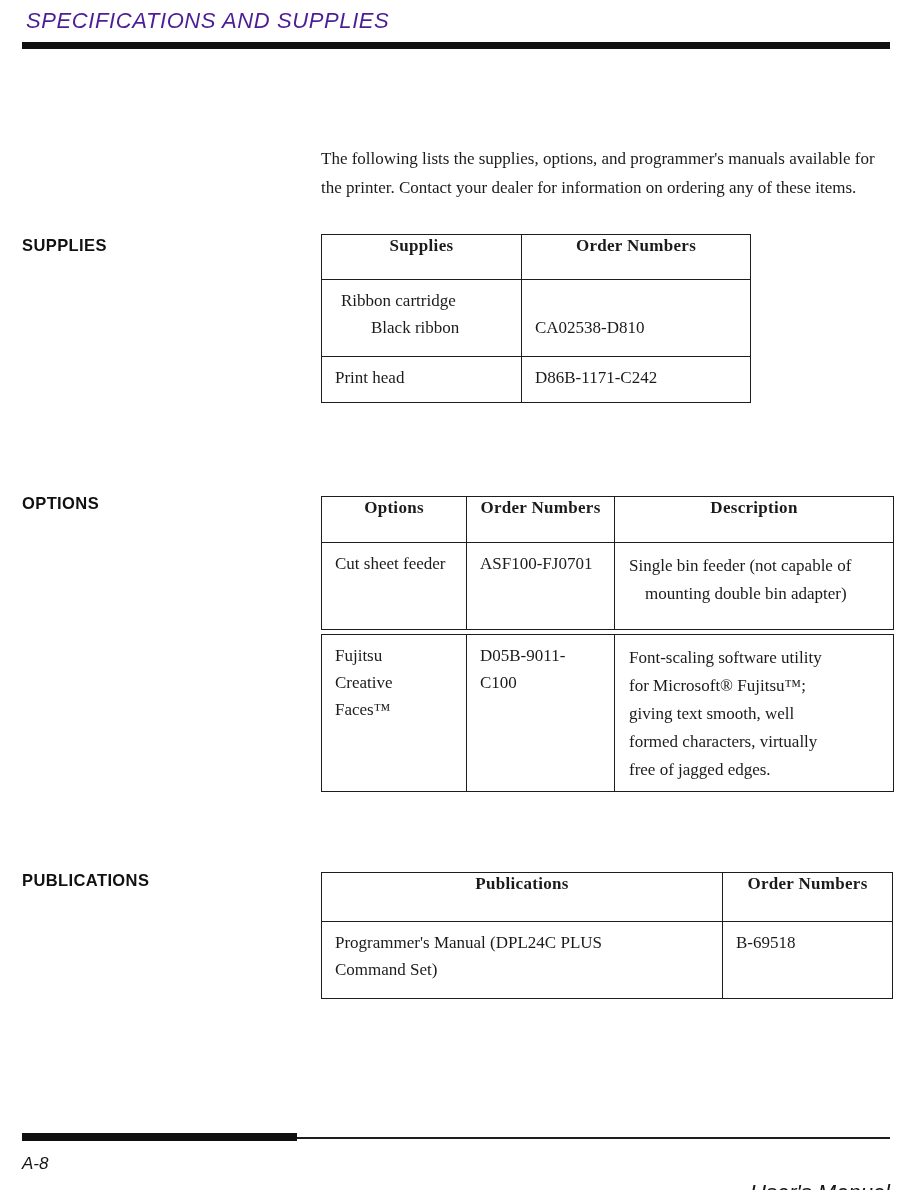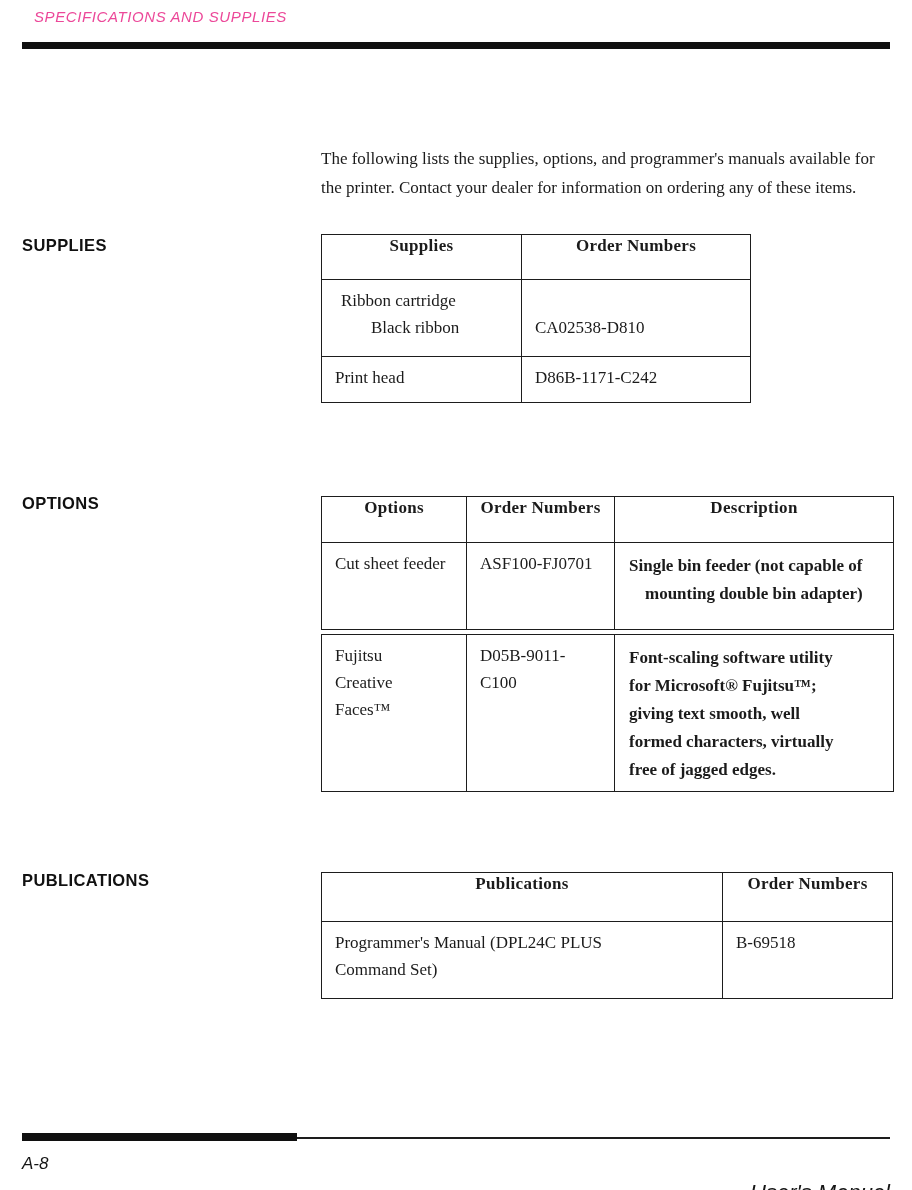--- a/index.html
+++ b/index.html
@@ -12,27 +12,27 @@
     height: 1190px;
     position: relative;
     font-family: "Liberation Serif", "DejaVu Serif", serif;
     color: #161616;
     overflow: hidden;
   }
 
   
   #running-head {
     position: absolute;
-    left: 34px;
+    left: 26px;
     top: 8px;
     font-family: "Liberation Sans", "DejaVu Sans", sans-serif;
     font-style: italic;
-    font-size: 15px;
+    font-size: 22px;
     letter-spacing: 0.6px;
-    color: #ec4899;
+    color: #4c1d95;
     white-space: nowrap;
   }
   #head-rule {
     position: absolute;
     left: 22px;
     top: 42px;
     width: 868px;
     height: 7px;
     background: #101010;
   }
@@ -107,21 +107,21 @@
 
   
   #table-options-1 { left: 321px; top: 496px; width: 569px; }
   #table-options-2 { left: 321px; top: 634px; width: 569px; border-radius: 25px; }
   .opt-c1 { width: 144px; }
   .opt-c2 { width: 147px; }
   .opt-c3 { width: 278px; margin-left: 28px; }
   #table-options-1 .r-head td, #table-options-1 .r-head th { height: 45px; }
   #table-options-1 .r-body td { height: 86px; }
   #table-options-2 .r-body td { height: 148px; }
-  .desc { padding: 9px 10px 7px 14px; line-height: 28px; font-weight: bold; }
+  .desc { padding: 9px 10px 7px 14px; line-height: 28px; }
   .nowrap-ind { display:block; }
   .nowrap-ind.i2 { padding-left: 16px; }
 
   
   #table-publications { left: 321px; top: 872px; width: 569px; }
   .pub-c1 { width: 400px; }
   .pub-c2 { width: 169px; }
   #table-publications .r-head td, #table-publications .r-head th { height: 48px; }
   #table-publications .r-body td { height: 76px; }
 

